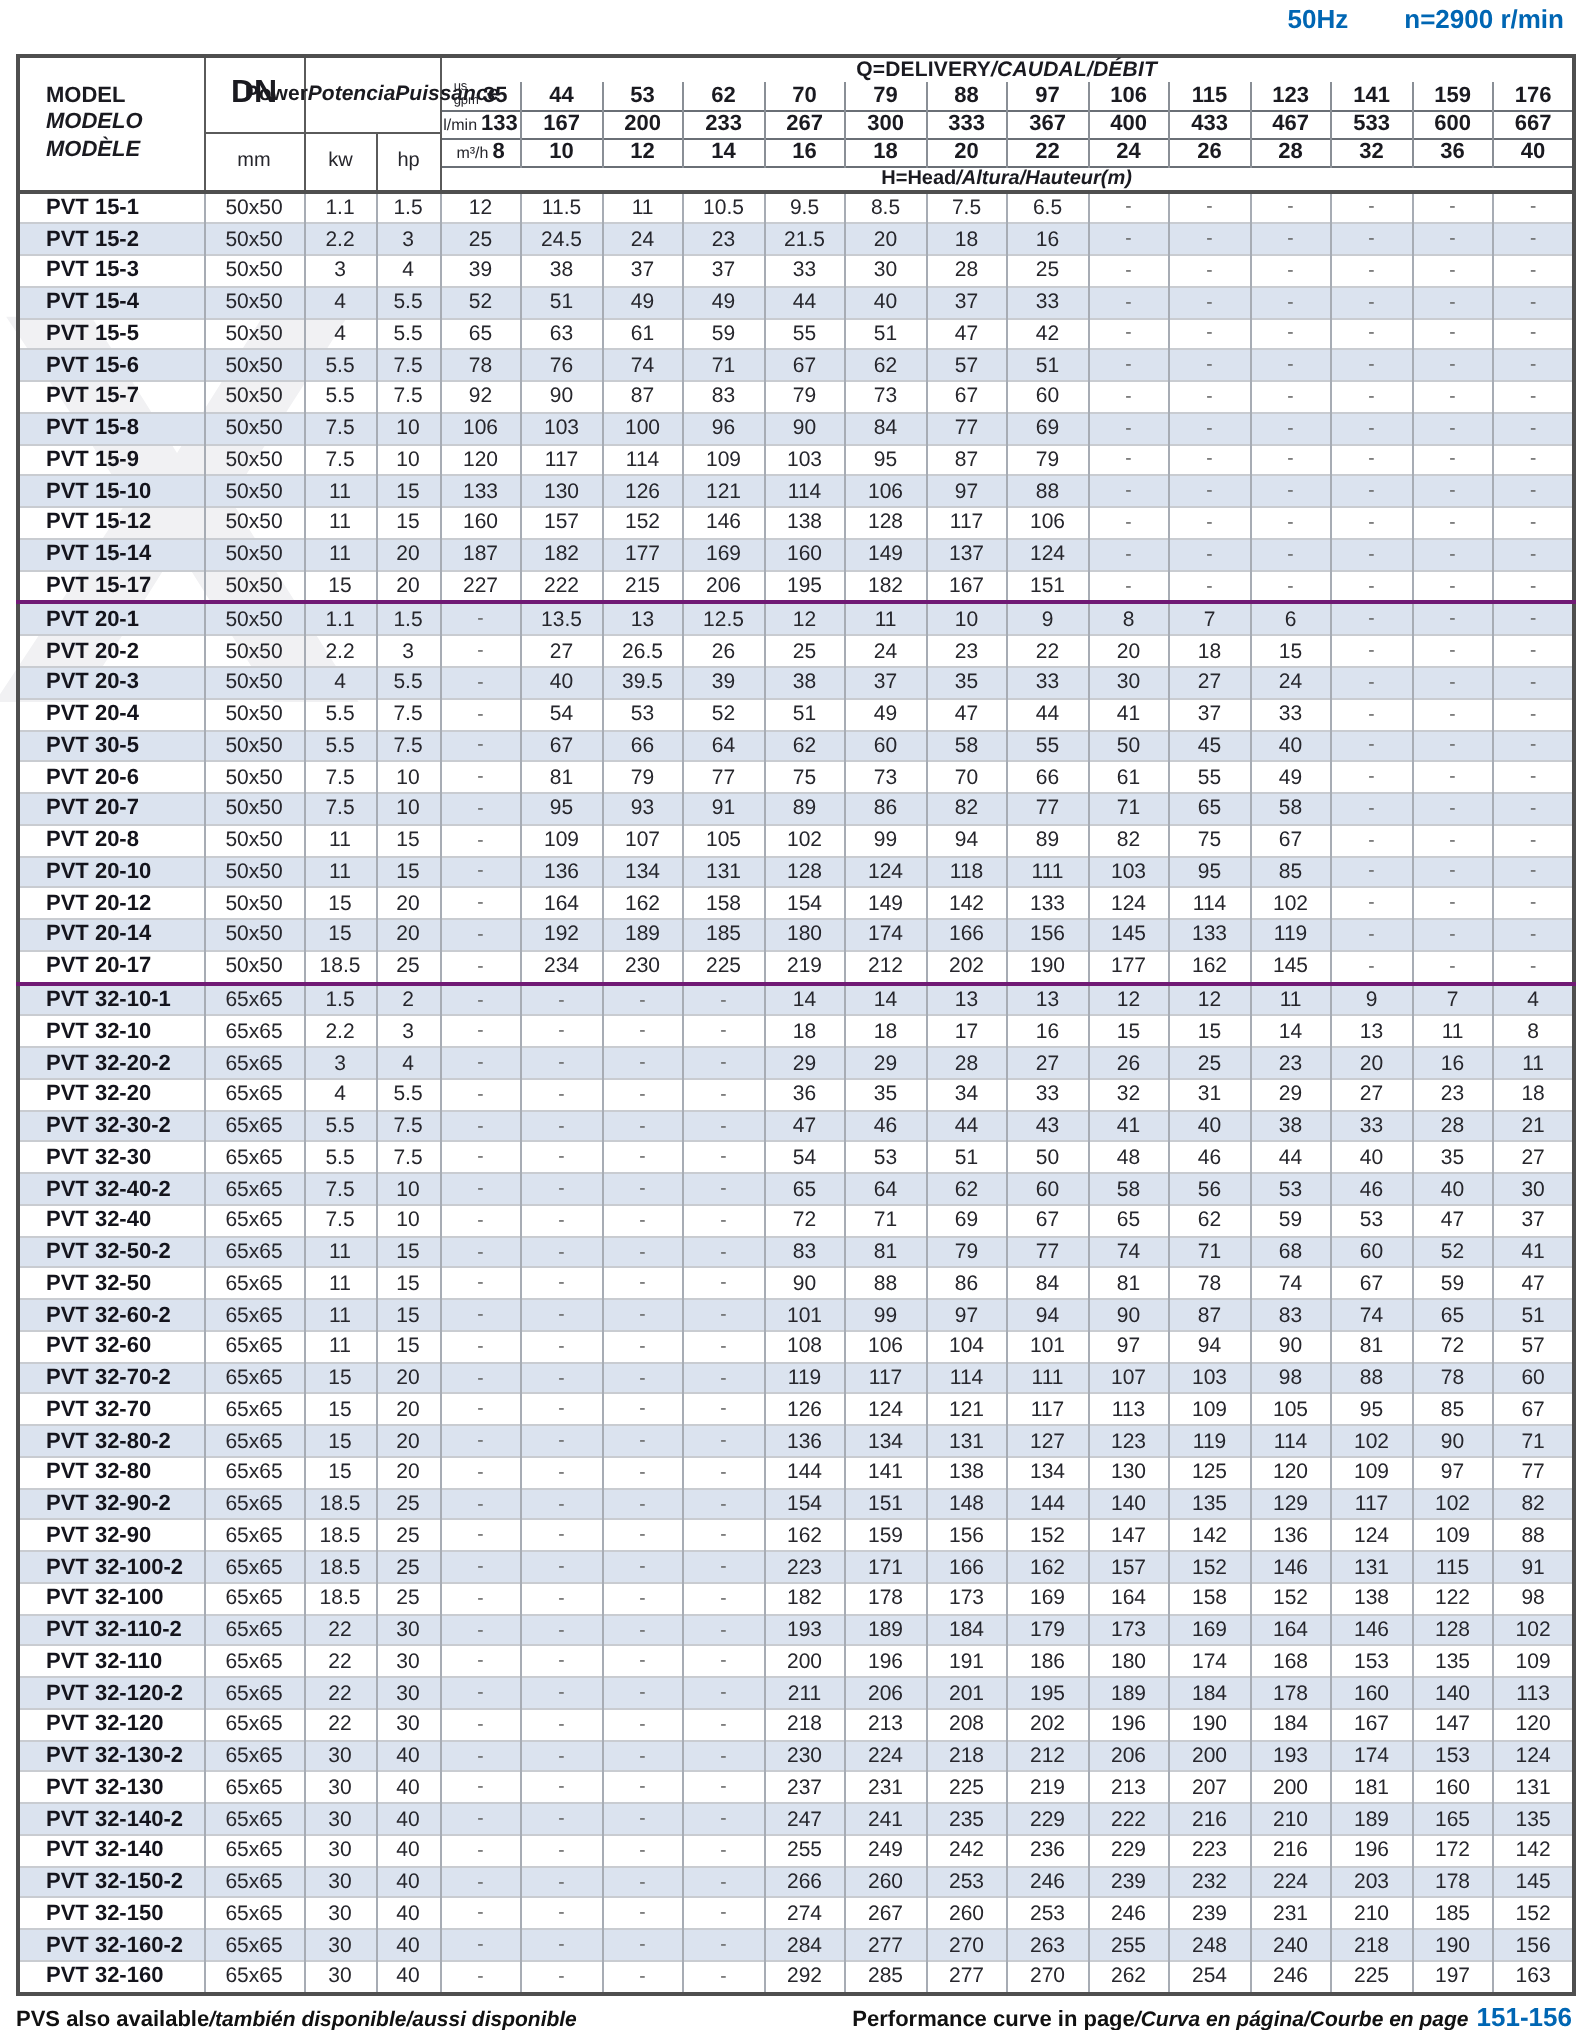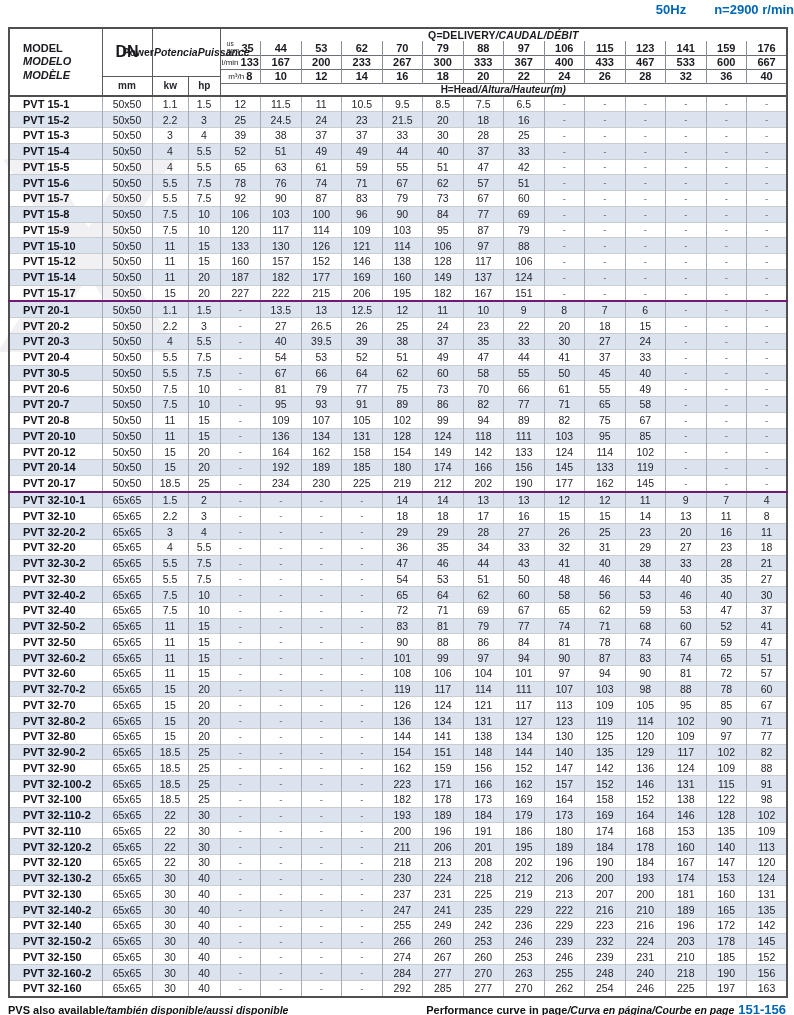--- a/index.html
+++ b/index.html
@@ -6,21 +6,21 @@
   html,body { background:#ffffff; }
   .page {
     position:relative; width:794px; height:1015px; background:#fff;
     font-family:"Liberation Sans", sans-serif; overflow:hidden;
   }
   .wm {
     position:absolute; left:-5px; top:115px; font-size:280px; font-weight:bold;
     color:#f1f1f3; z-index:0; line-height:1; letter-spacing:-10px;
   }
   .topbar {
-    position:absolute; top:2px; right:0; z-index:2;
+    position:absolute; top:2px; right:12px; z-index:2;
     color:#0066b3; font-weight:bold; font-size:13px;
   }
   .topbar .freq { margin-right:28px; }
 
   table.perf {
     position:absolute; left:8px; top:27px; width:778px; height:971px;
     border-collapse:collapse; table-layout:fixed; z-index:1;
     border:2px solid #4f4f4f; background:transparent;
   }
   thead th { padding:0; font-weight:bold; color:#1a1a20; vertical-align:middle; }
@@ -29,21 +29,21 @@
   tr.h-bot { height:11px; }
 
   th.hm, th.hdn, th.hpw { border:1px solid #5a5a5a; }
   .hm-inner { text-align:left; padding-left:13px; font-size:11px; line-height:13.5px; }
   .it { font-style:italic; }
 
   .vblock { display:flex; flex-direction:column; height:100%; }
   .vblock .top { flex:1; display:flex; flex-direction:row; align-items:center; justify-content:center; }
   .hdn .top { font-size:16px; }
   .vblock .bot {
-    height:19px; border-top:1px solid #5a5a5a; font-weight:bold; font-size:10px;
+    height:29px; border-top:1px solid #5a5a5a; font-weight:normal; font-size:10px;
     display:flex; align-items:center; justify-content:center; color:#26262c;
   }
   .hpw .top { font-size:10.5px; line-height:11px; }
   .hpw .bot { padding:0; }
   .hpw .bot span { flex:1; display:flex; align-items:center; justify-content:center; height:100%; }
   .hpw .bot span:first-child { flex:0 0 53%; }
   .hpw .bot span:last-child { border-left:1px solid #5a5a5a; }
 
   th.qtitle { font-size:10.5px; text-align:center; border-bottom:none; letter-spacing:0.1px; }
   tr.h-units th {

